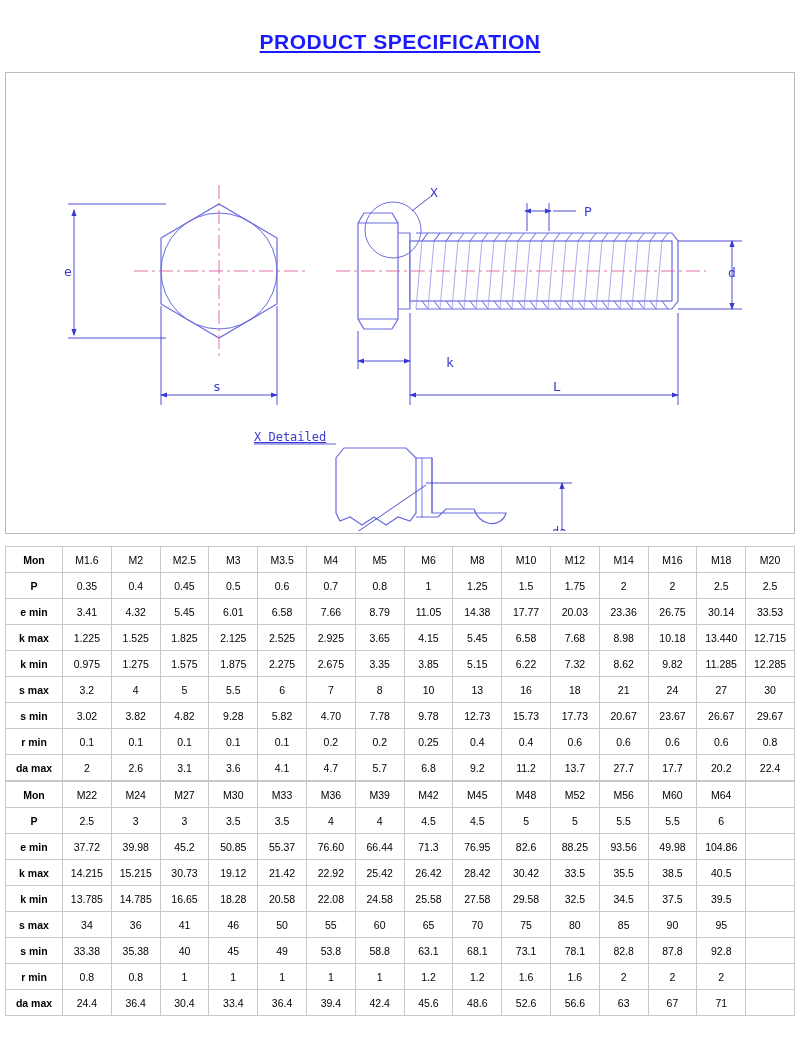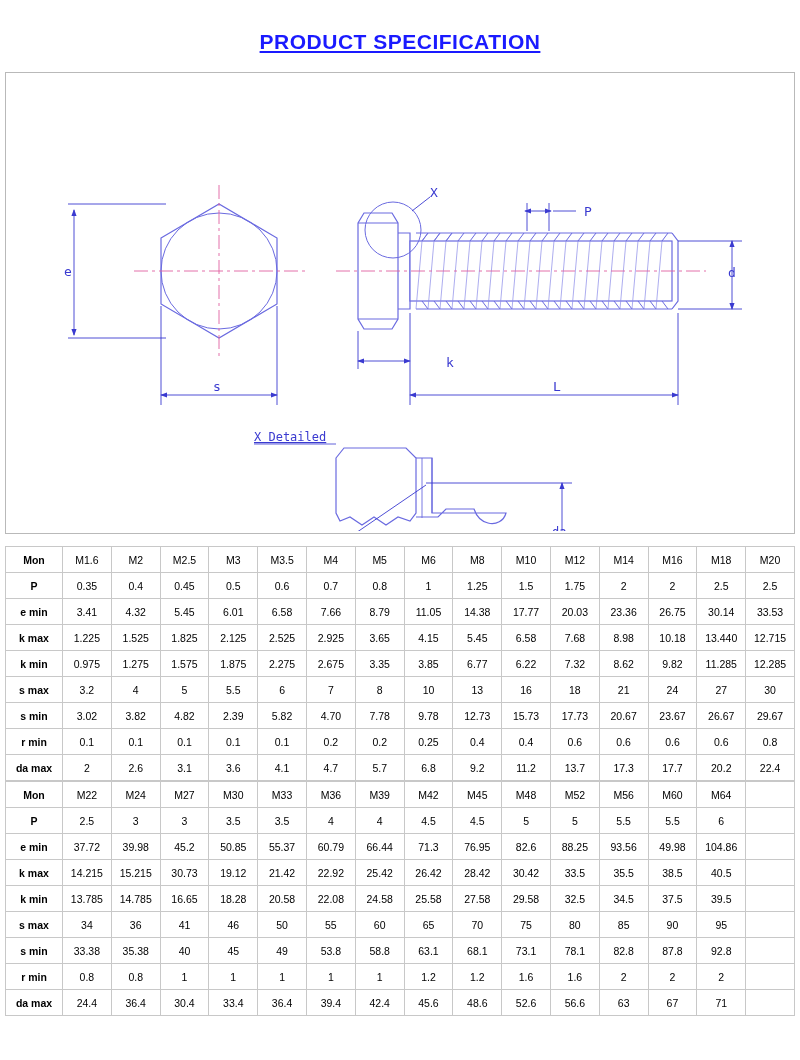--- a/index.html
+++ b/index.html
@@ -276,21 +276,21 @@
         <tr>
           <td class="rowhead">k min</td>
           <td>0.975</td>
           <td>1.275</td>
           <td>1.575</td>
           <td>1.875</td>
           <td>2.275</td>
           <td>2.675</td>
           <td>3.35</td>
           <td>3.85</td>
-          <td>6.77</td>
+          <td>5.15</td>
           <td>6.22</td>
           <td>7.32</td>
           <td>8.62</td>
           <td>9.82</td>
           <td>11.285</td>
           <td>12.285</td>
         </tr>
         <tr>
           <td class="rowhead">s max</td>
           <td>3.2</td>
@@ -307,21 +307,21 @@
           <td>21</td>
           <td>24</td>
           <td>27</td>
           <td>30</td>
         </tr>
         <tr>
           <td class="rowhead">s min</td>
           <td>3.02</td>
           <td>3.82</td>
           <td>4.82</td>
-          <td>2.39</td>
+          <td>9.28</td>
           <td>5.82</td>
           <td>4.70</td>
           <td>7.78</td>
           <td>9.78</td>
           <td>12.73</td>
           <td>15.73</td>
           <td>17.73</td>
           <td>20.67</td>
           <td>23.67</td>
           <td>26.67</td>
@@ -351,21 +351,21 @@
           <td>2.6</td>
           <td>3.1</td>
           <td>3.6</td>
           <td>4.1</td>
           <td>4.7</td>
           <td>5.7</td>
           <td>6.8</td>
           <td>9.2</td>
           <td>11.2</td>
           <td>13.7</td>
-          <td>17.3</td>
+          <td>27.7</td>
           <td>17.7</td>
           <td>20.2</td>
           <td>22.4</td>
         </tr>
       </tbody>
     </table>
 
     <table class="spec" style="margin-top:0">
       <thead>
         <tr>
@@ -406,21 +406,21 @@
           <td>6</td>
           <td></td>
         </tr>
         <tr>
           <td class="rowhead">e min</td>
           <td>37.72</td>
           <td>39.98</td>
           <td>45.2</td>
           <td>50.85</td>
           <td>55.37</td>
-          <td>60.79</td>
+          <td>76.60</td>
           <td>66.44</td>
           <td>71.3</td>
           <td>76.95</td>
           <td>82.6</td>
           <td>88.25</td>
           <td>93.56</td>
           <td>49.98</td>
           <td>104.86</td>
           <td></td>
         </tr>

